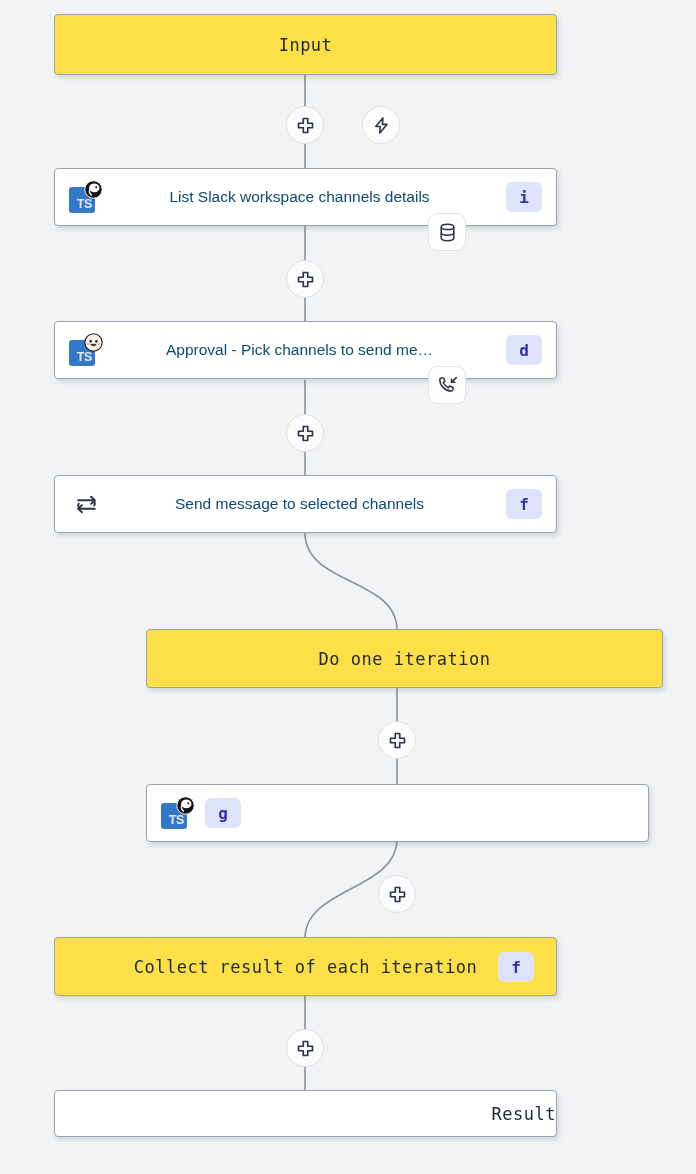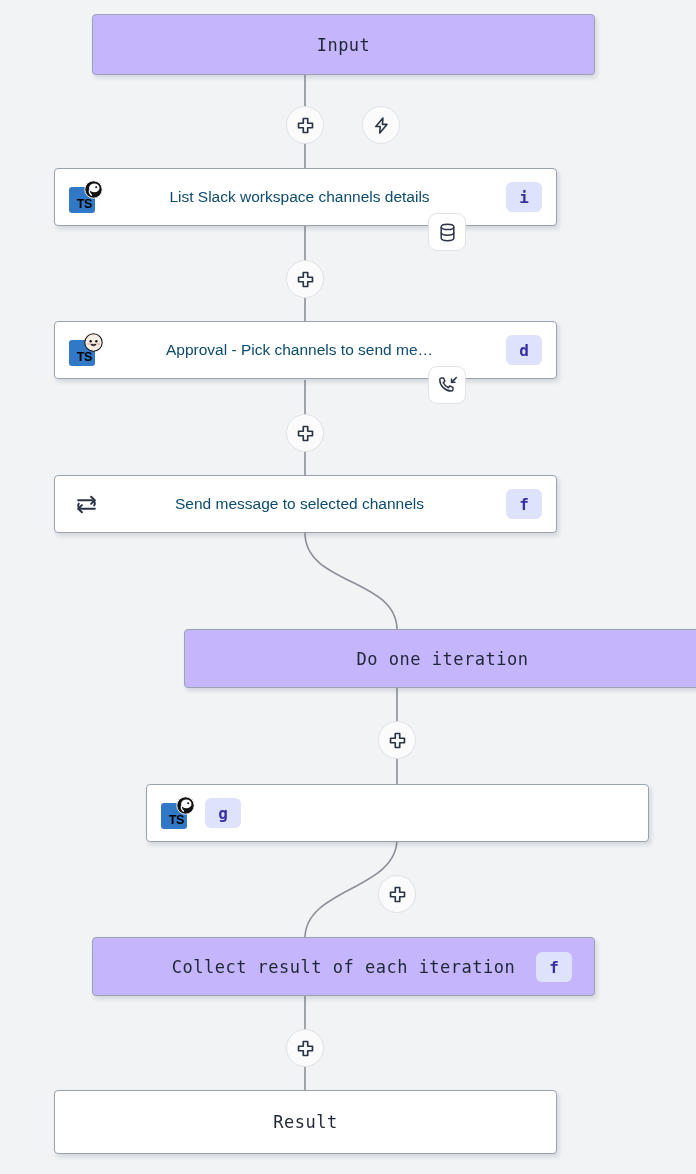--- a/index.html
+++ b/index.html
@@ -17,21 +17,21 @@
   
   .node {
     position: absolute;
     border: 1px solid #9aa3b0;
     border-radius: 4px;
     box-shadow: 2px 3px 4px rgba(80,90,110,.18);
     display: flex;
     align-items: center;
     background: #ffffff;
   }
-  .node.tinted { background: #c4b5fd; margin-left: 38px; }
+  .node.tinted { background: #fde047; }
   .node.mono   { justify-content: center; }
 
   .mono-label {
     font-family: "DejaVu Sans Mono", "Liberation Mono", monospace;
     font-size: 17px;
     letter-spacing: .5px;
     color: #1f2735;
     white-space: nowrap;
   }
   .step-label {
@@ -57,21 +57,21 @@
     flex: none;
   }
   .badge.inline { margin-left: 10px; }
 
   
   .lang-icon { position: relative; width: 34px; height: 34px; flex: none; margin-left: 14px; }
   .ts-square {
     position: absolute; left: 0; top: 7px;
     width: 26px; height: 26px;
     background: #3178c6; border-radius: 3px;
-    color: #000000;
+    color: #e5e5e5;
     font-family: "Liberation Sans", sans-serif;
     font-size: 12.5px; font-weight: bold;
     display: flex; align-items: flex-end; justify-content: flex-end;
     padding: 0 3px 2px 0;
     letter-spacing: -.3px;
   }
   .runtime { position: absolute; right: 0; top: 0; width: 19px; height: 19px; }
 
   .loop-icon { width: 34px; height: 34px; flex: none; margin-left: 14px;
                display: flex; align-items: center; justify-content: center; }
@@ -230,17 +230,17 @@
     <span class="mono-label">Collect result of each iteration</span>
     <span class="badge" style="position:absolute; right:22px; top:14px;">f</span>
   </div>
 
   <div class="circle-btn" style="left:286px; top:1029px;">
     <svg width="19" height="19" viewBox="0 0 24 24">
       <path d="M9.2 3.2h5.6v6h6v5.6h-6v6H9.2v-6h-6V9.2h6z" fill="none" stroke="#2b3445" stroke-width="2.1" stroke-linejoin="round"></path>
     </svg>
   </div>
 
-  <div class="node mono" style="left:54px; top:1090px; width:503px; height:64px;">
+  <div class="node mono" style="left:54px; top:1090px; width:503px; height:47px;justify-content:flex-end;">
     <span class="mono-label">Result</span>
   </div>
 
 </div>
 
 </body></html>

